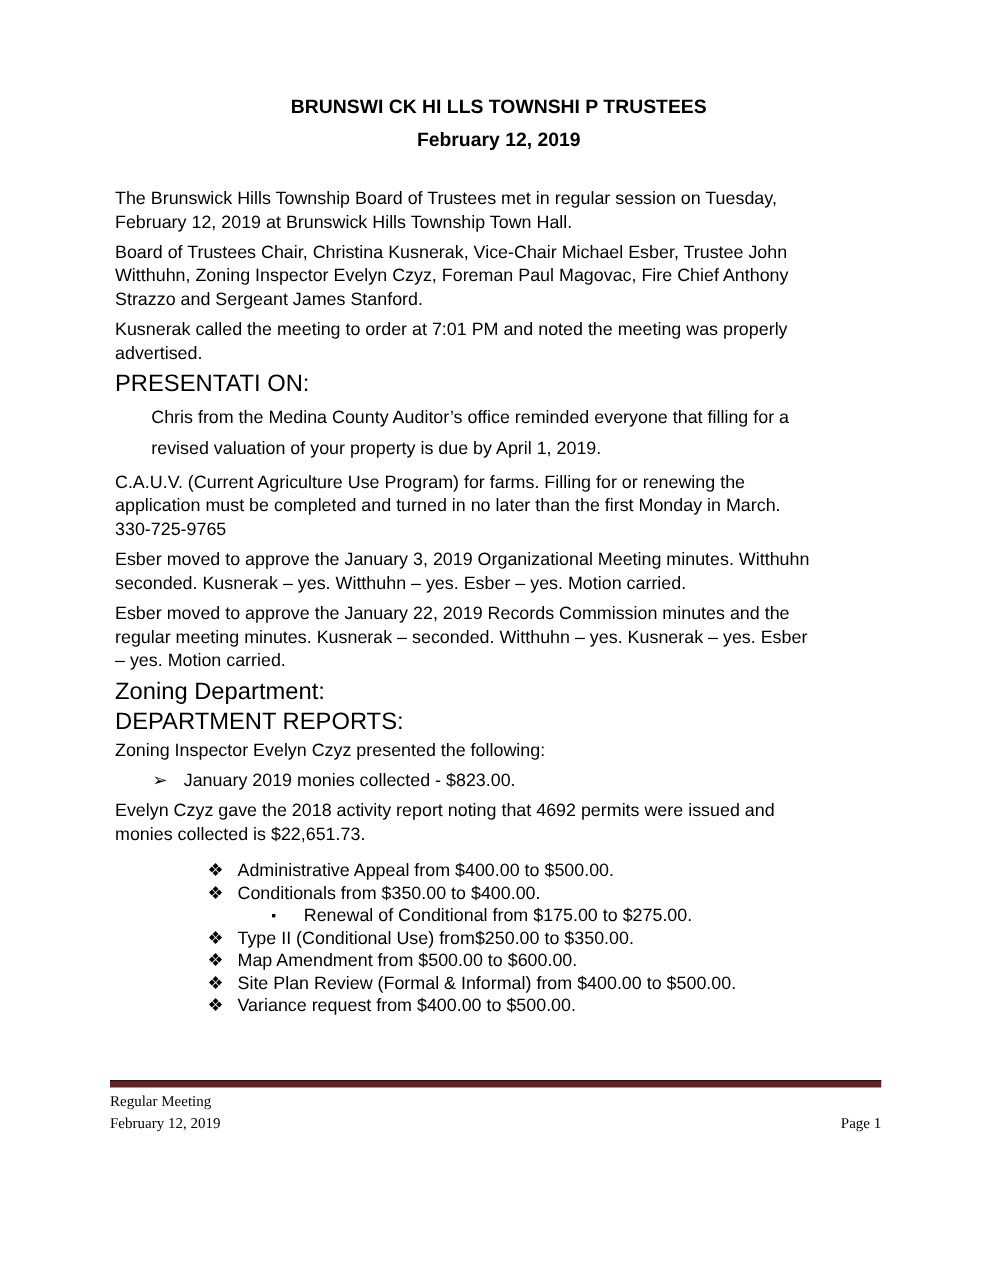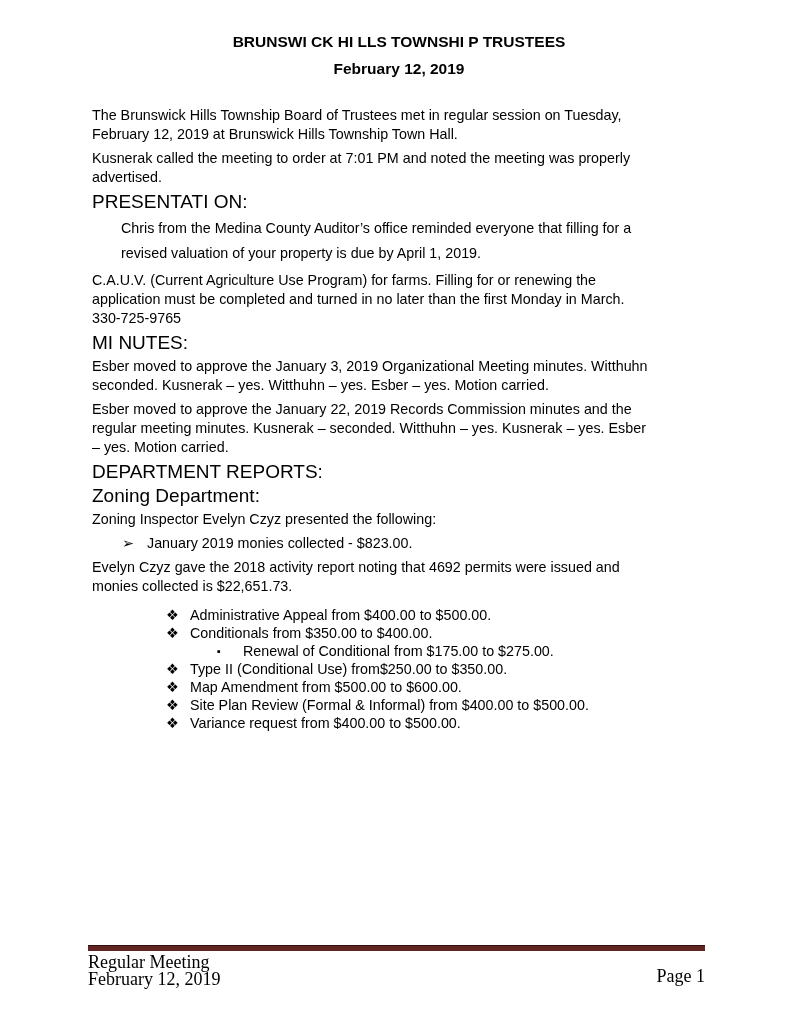--- a/index.html
+++ b/index.html
@@ -7,21 +7,21 @@
     width: 791px; height: 1024px;
     background: #ffffff;
     position: relative;
     color: #000;
     font-family: "Liberation Sans", "DejaVu Sans", sans-serif;
     overflow: hidden;
   }
   .page {
     position: absolute; inset: 0;
     box-sizing: border-box;
-    padding: 28px 85px 0 92px;
+    padding: 72px 85px 0 92px;
     font-size: 14.3px;
   }
   .title-block { text-align: center; margin-bottom: 24px; }
   .title-line {
     font-weight: 700;
     font-size: 15.5px;
     line-height: 27px;
     margin: 0;
   }
   p.para {
@@ -41,23 +41,23 @@
   .li-arrow { padding-left: 30px; line-height: 19px; margin-bottom: 5px; }
   .li-arrow .b { flex: none; width: 25px; }
   .li-diamond { padding-left: 74px; }
   .li-diamond .b { flex: none; width: 24px; }
   .li-square { padding-left: 125px; }
   .li-square .b { flex: none; width: 26px; font-size: 11px; }
   .sup { font-size: 9px; vertical-align: 4px; }
   .increase-list { margin-top: 10px; }
   .footer {
     position: absolute;
-    left: 88px; top: 945px; width: 617px;
+    left: 88px; top: 864px; width: 617px;
     font-family: "Liberation Serif", "DejaVu Serif", serif;
-    font-size: 18px;
+    font-size: 12px;
   }
   .footer-rule {
     height: 5px;
     background: #622423;
     border-top: 1px solid #2f1010;
     margin-bottom: 3px;
   }
   .footer-row { display: flex; justify-content: space-between; align-items: flex-end; }
   .footer-left div { line-height: 16.5px; }
 </style>
@@ -67,45 +67,47 @@
 <div class="page">
 
   <div class="title-block">
     <div class="title-line">BRUNSWI CK HI LLS TOWNSHI P TRUSTEES</div>
     <div class="title-line">February 12, 2019</div>
   </div>
 
   <p class="para">The Brunswick Hills Township Board of Trustees met in regular session on Tuesday,
 February 12, 2019 at Brunswick Hills Township Town Hall.</p>
 
+  <p class="para">Board of Trustees Chair, Christina Kusnerak, Vice-Chair Michael Esber, Trustee John
+Witthuhn, Zoning Inspector Evelyn Czyz, Foreman Paul Magovac, Fire Chief Anthony
+Strazzo and Sergeant James Stanford.</p>
 
   <p class="para">Kusnerak called the meeting to order at 7:01 PM and noted the meeting was properly
 advertised.</p>
 
   <div class="heading">PRESENTATI ON:</div>
 
   <p class="para spaced">Chris from the Medina County Auditor’s office reminded everyone that filling for a
 revised valuation of your property is due by April 1, 2019.</p>
 
   <p class="para">C.A.U.V. (Current Agriculture Use Program) for farms. Filling for or renewing the
 application must be completed and turned in no later than the first Monday in March.
 330-725-9765</p>
 
-  <div class="heading">MI NUTES:</div>
 
   <p class="para">Esber moved to approve the January 3, 2019 Organizational Meeting minutes. Witthuhn
 seconded. Kusnerak – yes. Witthuhn – yes. Esber – yes. Motion carried.</p>
 
   <p class="para">Esber moved to approve the January 22, 2019 Records Commission minutes and the
 regular meeting minutes. Kusnerak – seconded. Witthuhn – yes. Kusnerak – yes. Esber
 – yes. Motion carried.</p>
 
+  <div class="heading">Zoning Department:</div>
+
   <div class="heading">DEPARTMENT REPORTS:</div>
-
-  <div class="heading">Zoning Department:</div>
 
   <p class="para">Zoning Inspector Evelyn Czyz presented the following:</p>
 
   <div class="li li-arrow">
     <span class="b">➢</span>
     <span class="btxt">January 2019 monies collected - $823.00.</span>
   </div>
 
   <p class="para">Evelyn Czyz gave the 2018 activity report noting that 4692 permits were issued and
 monies collected is $22,651.73.</p>

